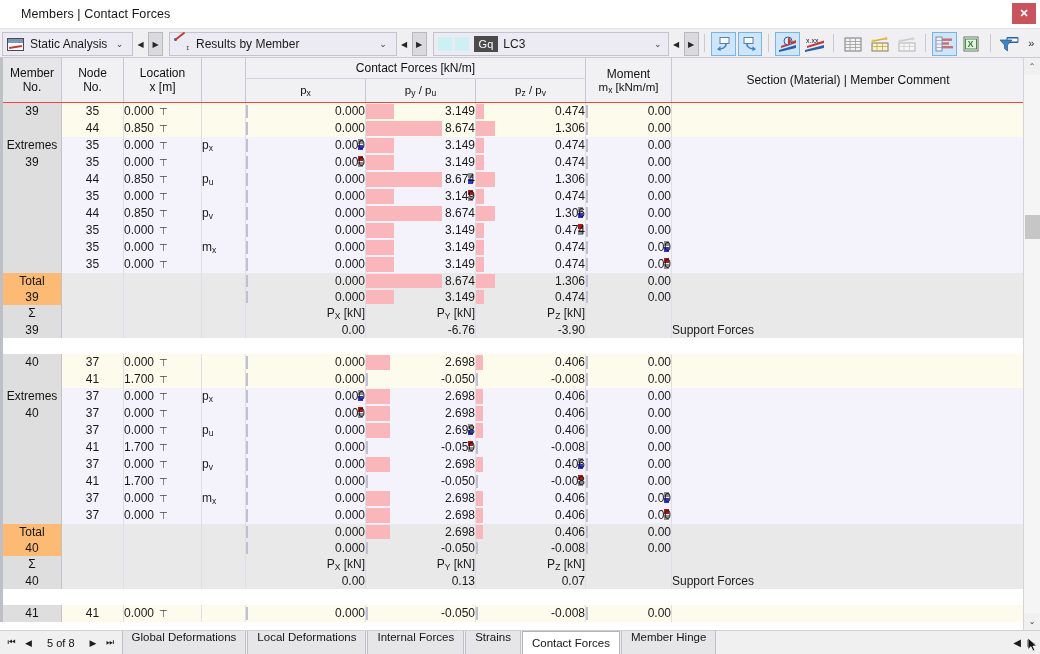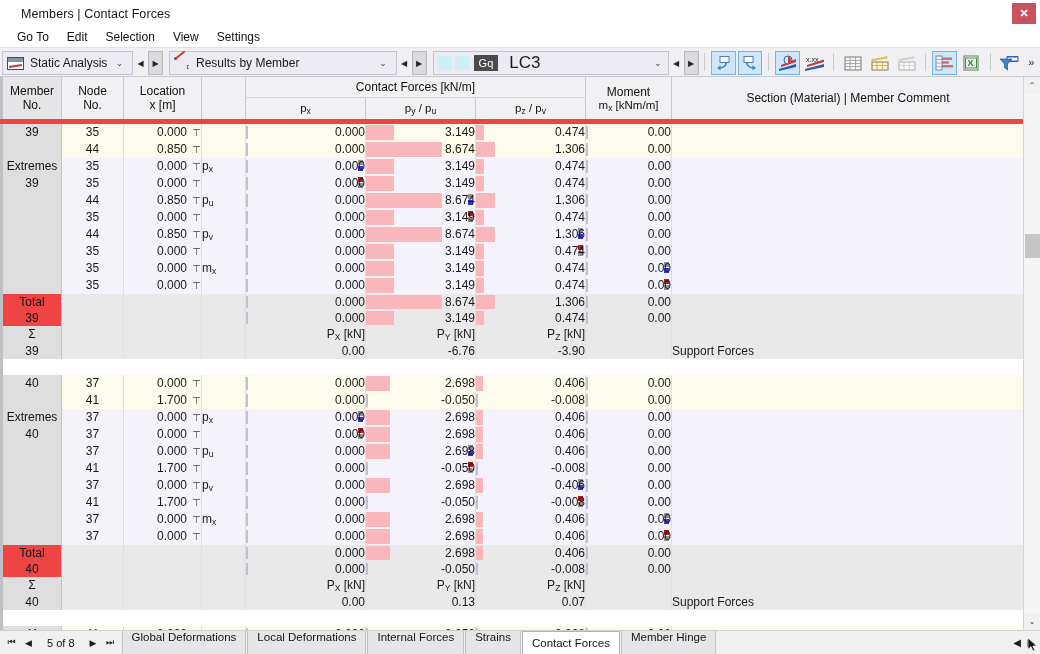--- a/index.html
+++ b/index.html
@@ -99,38 +99,38 @@
   .lc-box {
     display: flex; align-items: center; height: 24px; margin: 1px 0;
     background: #eceaf2; border: 1px solid #c5c3cc; min-width: 236px;
     position: relative;
   }
   .lc-sw { width: 14px; height: 14px; background: #cdf0f4; margin-left: 4px; }
   .lc-gq {
     background: #4b4b4b; color: #fff; font-size: 11px;
     padding: 1px 5px; margin-left: 5px; height:16px; line-height:14px;
   }
-  .lc-name { margin-left: 11px; font-size: 17px; color: #1b1b1b; }
+  .lc-name { margin-left: 5px; font-size: 12px; color: #1b1b1b; }
   .lc-caret { position: absolute; right: 6px; color: #43434a; font-size: 9px; }
 
   .ovf { width: 18px; display: flex; align-items: center; justify-content: center; font-size: 11px; color:#2a2a2a;}
 
   
 
   
   .tablewrap { flex: 1 1 auto; display: flex; min-height: 0; background:#fff; position: relative; }
   .tbl { flex: 1 1 auto; overflow: hidden; position: relative; }
 
   table.grid { border-collapse: collapse; table-layout: fixed; width: 1023px; }
   table.grid td, table.grid th { padding: 0; }
 
   thead th {
     background: #f1f1f4;
     border-right: 1px solid #c8c8cf;
-    border-bottom: 5px solid #ef4444;
+    border-bottom: 1px solid #ef4444;
     font-weight: normal;
     font-size: 12px;
     color: #111;
     vertical-align: middle;
     text-align: center;
     height: 44px;
   }
   thead th.corner { background:#e6e6e9; border-left: 3px solid #bfbfc6;}
   thead .h2 { font-size: 11.5px; }
   sub { font-size: 8.5px; vertical-align: baseline; position: relative; top: 2px; }
@@ -139,30 +139,30 @@
   tbody td {
     border-right: 1px solid #dedee4;
     font-size: 12px;
     height: 16px;
     line-height: 16px;
     white-space: nowrap;
     overflow: hidden;
   }
   td.c-mem { background:#dededf; text-align:center; color:#141414; border-right:1px solid #c2c2c8; border-left:3px solid #bfbfc6;}
   td.c-node { text-align:center; }
-  td.c-loc  { text-align:right; padding-right: 4px; position: relative;}
+  td.c-loc  { padding-right: 4px; position: relative;}
   td.c-sym  { text-align:left; padding-left: 6px; }
   td.c-val  { text-align:right; position: relative; padding-right: 4px;}
   td.c-com  { text-align:left; padding-left:6px; }
 
   
   tr.r-data td:not(.c-mem) { background: #fdfbec; }
   tr.r-ext  td:not(.c-mem) { background: #f4f2fb; }
   tr.r-tot  td:not(.c-mem) { background: #e9e9e9; }
-  tr.r-tot  td.c-mem { background:#ef4444;text-align:center; }
+  tr.r-tot  td.c-mem { background:#fdba74;text-align:center; }
   tr.r-sum  td:not(.c-mem) { background: #e9e9e9; }
   tr.r-gap  td { background: #ffffff; border-right: none; height: 12px;}
   tr.r-gap  td.c-mem { background:#ffffff; border-left:3px solid #bfbfc6;}
 
   
   .vbar {
     position: absolute; left: 0; top: 1px; bottom: 1px;
     background: #f9b6bb;
   }
   .vtick {
@@ -227,27 +227,20 @@
 </head>
 <body>
 
 <div class="app">
 
   <div class="titlebar">
     <span class="ttl">Members | Contact Forces</span>
     <div class="closebtn">✕</div>
   </div>
 
-  <div class="menubar">
-    <div class="mi">Go To</div>
-    <div class="mi">Edit</div>
-    <div class="mi">Selection</div>
-    <div class="mi">View</div>
-    <div class="mi">Settings</div>
-  </div>
 
   <div class="toolbar">
 
     <div class="tb-combo" style="width:137px">
       <span class="analysis-icon"></span>
       <span class="lbl">Static Analysis</span>
       <span class="caret" style="position:absolute;right:4px">⌄</span>
     </div>
     <div class="tb-arrows">
       <div class="ar">◀</div>

